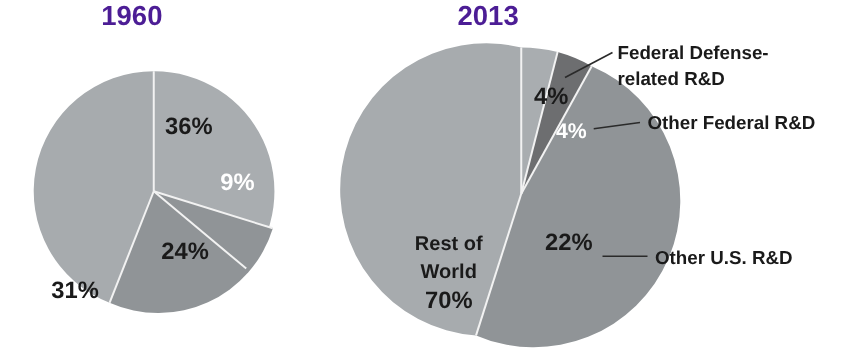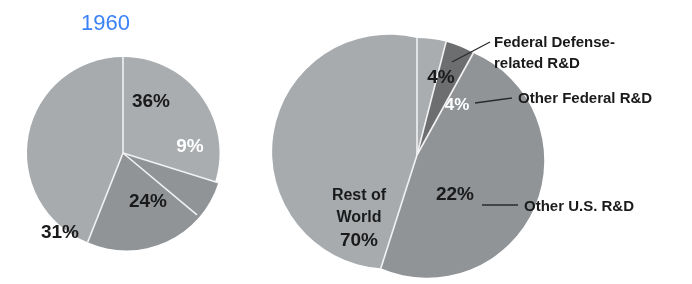--- a/index.html
+++ b/index.html
@@ -21,26 +21,25 @@
   }
   .chart-panel {
     position: absolute;
     top: 0;
   }
   #panel-1960 { left: 0; width: 300px; height: 284px; }
   #panel-2013 { left: 300px; width: 392px; height: 284px; }
 
   .chart-title {
     position: absolute;
-    font-weight: normal;
+    font-weight: bold;
     font-size: 22px;
-    color: #3b82f6;
+    color: #4c1d95;
     letter-spacing: 0px;
     white-space: nowrap;
-    margin-top: 10px;
   }
   #title-1960 { left: 81px; top: 0px; }
   #title-2013 { left: 66px; top: 0px; }
 
   svg { display: block; position: absolute; left: 0; top: 0; overflow: visible; }
 
   .slice-label {
     font-family: "Liberation Sans", sans-serif;
     font-weight: bold;
     font-size: 19px;
@@ -90,20 +89,21 @@
       <line class="sep" x1="123" y1="153" x2="87.64" y2="242.26"></line>
 
       <text class="slice-label dark" x="151" y="107" text-anchor="middle">36%</text>
       <text class="slice-label light" x="190" y="152" text-anchor="middle">9%</text>
       <text class="slice-label dark" x="148" y="207" text-anchor="middle">24%</text>
       <text class="slice-label dark" x="60" y="238" text-anchor="middle">31%</text>
     </svg>
   </div>
 
   <div class="chart-panel" id="panel-2013">
+    <div class="chart-title" id="title-2013">2013</div>
 
     <svg width="392" height="284" viewBox="0 0 392 284">
 
       <path fill="#a9adb0" d="M 117 155 L 117 38 A 117 117 0 0 1 146.10 41.68 Z"></path>
 
       <path fill="#6d6e70" d="M 117 155 L 146.10 41.68 A 117 117 0 0 1 173.33 53.00 Z"></path>
 
       <path fill="#909497" d="M 117 155 L 173.33 53.00 A 117 117 0 0 1 80.84 268.34 Z"></path>
 
       <path fill="#a7abae" d="M 117 155 L 80.84 268.34 A 117 117 0 1 1 117 38 Z"></path>

